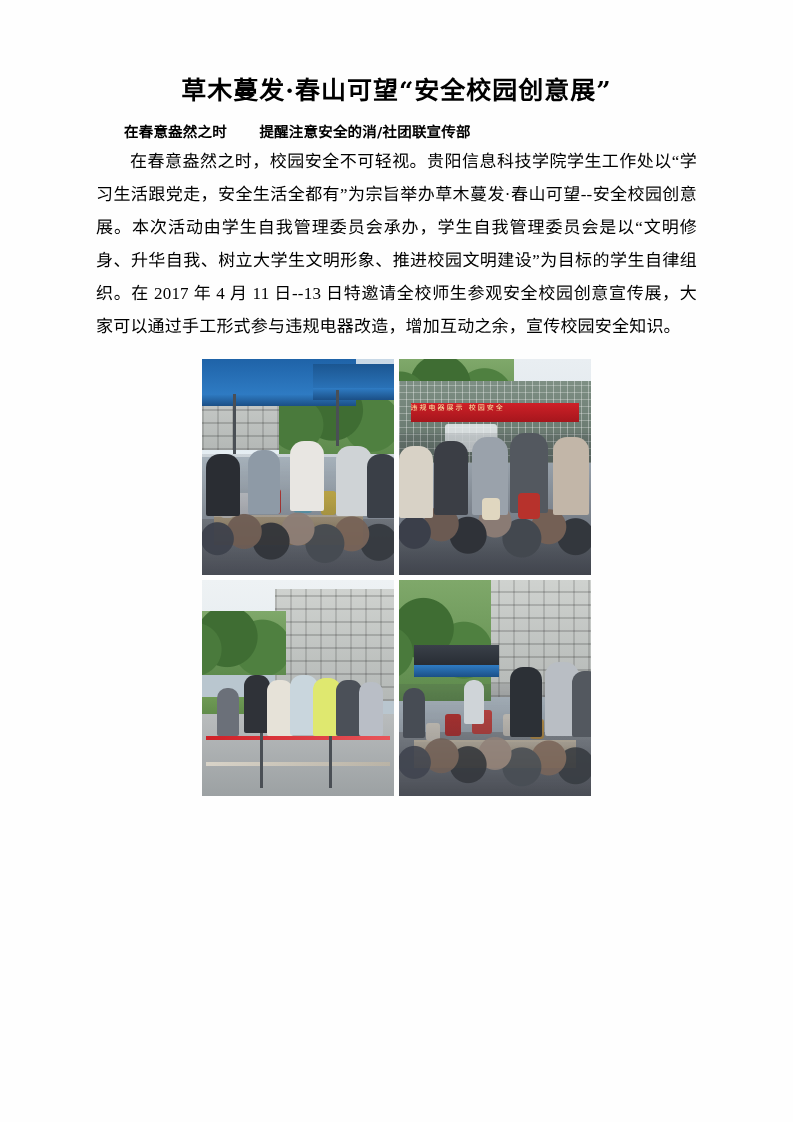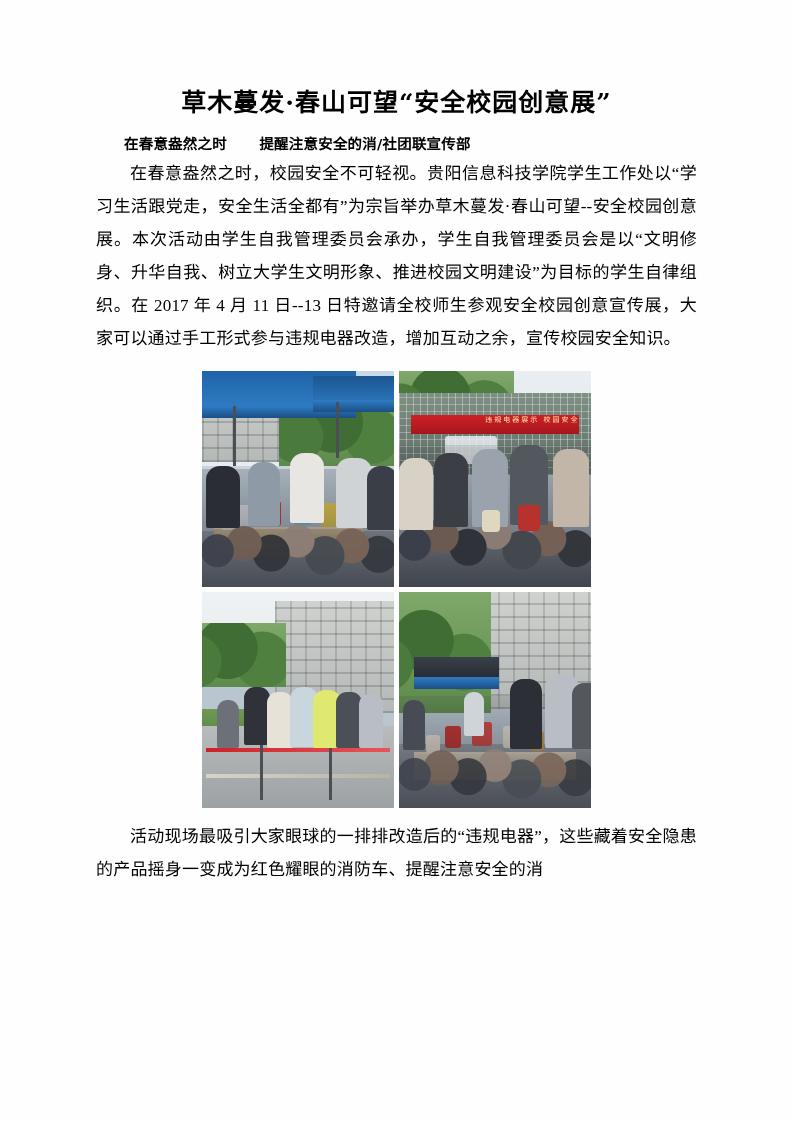--- a/index.html
+++ b/index.html
@@ -24,21 +24,21 @@
     width: 793px;
     height: 1122px;
     background: #fefefe;
     box-sizing: border-box;
     padding: 0;
   }
 
   .content {
     position: absolute;
     left: 96px;
-    top: 84px;
+    top: 72px;
     width: 601px;
   }
 
   .doc-title {
     font-family: "DejaVu Serif", "Liberation Serif", serif;
     font-size: 25px;
     font-weight: bold;
     text-align: center;
     letter-spacing: 1px;
     line-height: 1.5;
@@ -142,21 +142,21 @@
       repeating-linear-gradient(0deg, rgba(255,255,255,0.28) 0 1px, transparent 1px 7px),
       linear-gradient(#7e8f84, #5f6f66);
   }
   .banner-red {
     position: absolute;
     background: linear-gradient(#cf2027, #a5161d);
     color: #ffe9a8;
     font-size: 7px;
     font-family: "DejaVu Sans", sans-serif;
     letter-spacing: 2px;
-    text-align: right;
+    text-align: left;
     line-height: 1.6;
     overflow: hidden;
     white-space: nowrap;
   }
   .building {
     position: absolute;
     background:
       repeating-linear-gradient(0deg, rgba(0,0,0,0.16) 0 2px, transparent 2px 13px),
       repeating-linear-gradient(90deg, rgba(0,0,0,0.13) 0 2px, transparent 2px 15px),
       linear-gradient(#cfd2cf, #b4b8b6);
@@ -295,16 +295,15 @@
           <div class="obj" style="left:76%; top:38%; width:34px; height:74px; background:#b9bec4; border-radius:14px 14px 2px 2px;"></div>
           <div class="obj" style="left:90%; top:42%; width:28px; height:66px; background:#53585f; border-radius:12px 12px 2px 2px;"></div>
           <div class="obj" style="left:2%; top:50%; width:22px; height:50px; background:#474c54; border-radius:10px 10px 2px 2px;"></div>
           <div class="obj" style="left:34%; top:46%; width:20px; height:44px; background:#cfd4d8; border-radius:9px 9px 2px 2px;"></div>
         </div>
       </div>
     </div>
 
     <div class="caption-space"></div>
 
-    <p class="para">活动现场最吸引大家眼球的一排排改造后的“违规电器”，这些藏着安全隐患的产品摇身一变成为红色耀眼的消防车、提醒注意安全的消</p>
 
   </div>
 </div>
 
 </body></html>

